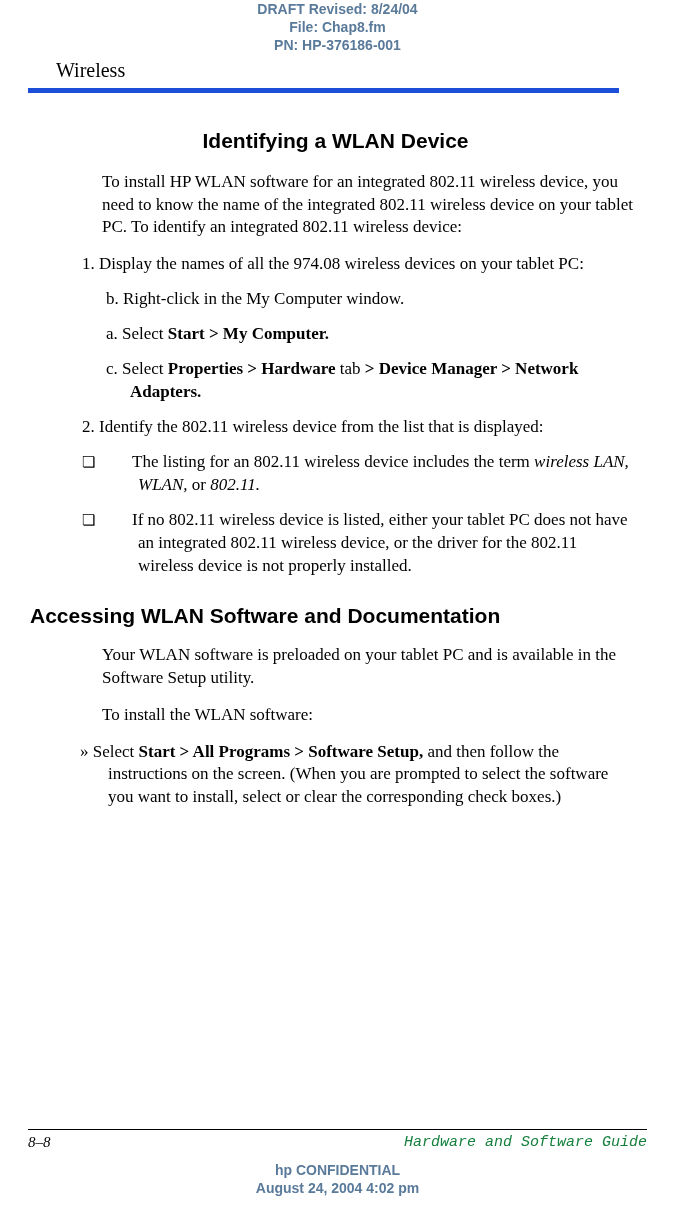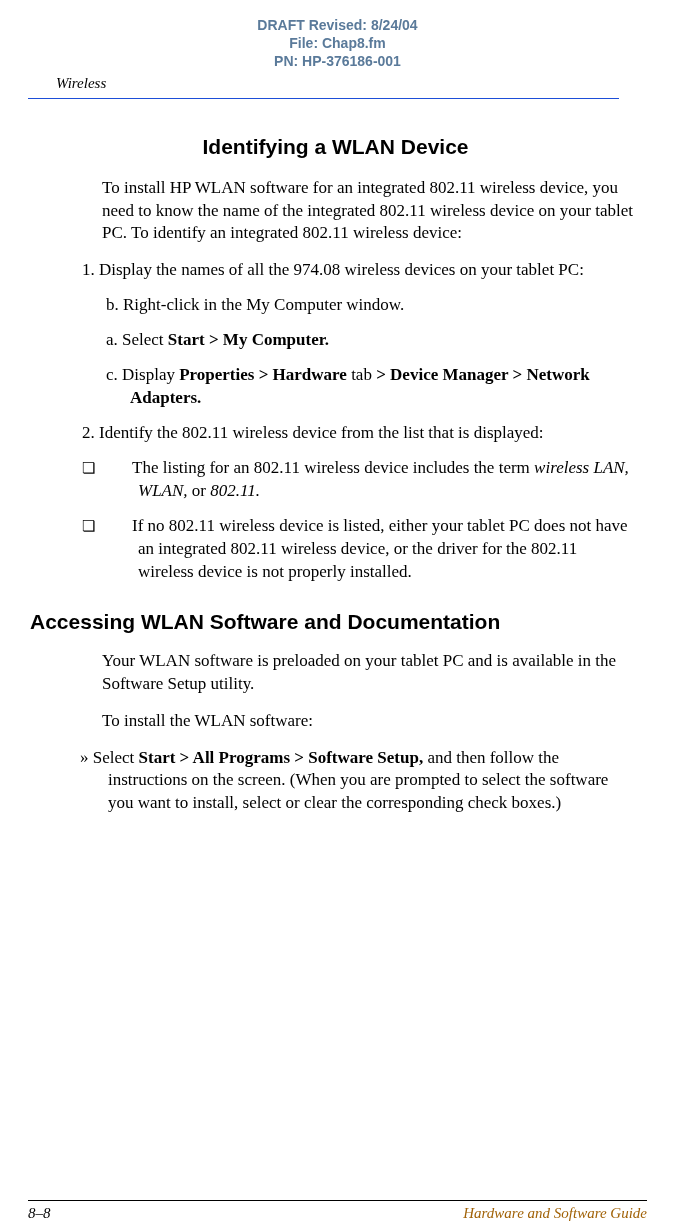--- a/index.html
+++ b/index.html
@@ -15,28 +15,27 @@
       color: #000;
       position: relative;
     }
     .header-stamp {
       text-align: center;
       color: #5a7a9a;
       font-family: Arial, Helvetica, sans-serif;
       font-weight: bold;
       font-size: 14px;
       line-height: 1.3;
-      padding-top: 16px;
+      padding-top: 0;
     }
     .header-section-label {
-      font-style: italic;
       font-family: Georgia, serif;
-      font-size: 15px;
+      font-size: 20px;
       padding: 4px 0 6px 28px;
-      border-bottom: 1px solid #1d4ed8;
+      border-bottom: 5px solid #1d4ed8;
       margin: 0 28px 0 0;
     }
     .header-wrap {
       margin: 0 28px 0 28px;
     }
     .content {
       padding: 36px 34px 0 30px;
     }
     h2.section-heading {
       font-family: Arial, Helvetica, sans-serif;
@@ -97,39 +96,39 @@
     }
     .bold {
       font-weight: bold;
       font-family: 'Times New Roman', Georgia, serif;
     }
     .italic {
       font-style: italic;
     }
     .footer {
       position: absolute;
-      bottom: 10px;
+      bottom: 35px;
       left: 0;
       right: 0;
     }
     .footer-line {
       display: flex;
       justify-content: space-between;
       margin: 0 28px;
       border-top: 1px solid #000;
       padding-top: 4px;
       font-style: italic;
       font-size: 15px;
     }
     .footer-page {
       font-family: Georgia, serif;
     }
     .footer-guide {
-      color: #a16207;
-      font-family: Liberation Serif, serif;
+      color: #15803d;
+      font-family: Liberation Mono, monospace;
     }
     .footer-stamp {
       text-align: center;
       color: #5a7a9a;
       font-family: Arial, Helvetica, sans-serif;
       font-weight: bold;
       font-size: 14px;
       line-height: 1.3;
       margin-top: 10px;
     }
@@ -155,21 +154,21 @@
 
   <p class="numbered-item">1. Display the names of all the 974.08 wireless devices on your tablet PC:</p>
 
   <p class="letter-item">b.   Right-click in the My Computer window.</p>
 
   <p class="letter-item">
     <span>a.   Select </span><span class="bold">Start &gt; My Computer.</span>
   </p>
 
   <p class="letter-item">
-    <span>c.   Display </span><span class="bold">Properties &gt; Hardware</span><span> tab </span><span class="bold">&gt; Device Manager &gt; Network Adapters.</span>
+    <span>c.   Select </span><span class="bold">Properties &gt; Hardware</span><span> tab </span><span class="bold">&gt; Device Manager &gt; Network Adapters.</span>
   </p>
 
   <p class="numbered-item">2. Identify the 802.11 wireless device from the list that is displayed:</p>
 
   <p class="bullet-item">
     <span class="bullet-glyph">❏</span><span>The listing for an 802.11 wireless device includes the term </span><span class="italic">wireless LAN, WLAN,</span><span> or </span><span class="italic">802.11.</span>
   </p>
 
   <p class="bullet-item">
     <span class="bullet-glyph">❏</span><span>If no 802.11 wireless device is listed, either your tablet PC does not have an integrated 802.11 wireless device, or the driver for the 802.11 wireless device is not properly installed.</span>
@@ -185,13 +184,17 @@
     <span>»    Select </span><span class="bold">Start &gt; All Programs &gt; Software Setup,</span><span> and then follow the instructions on the screen. (When you are prompted to select the software you want to install, select or clear the corresponding check boxes.)</span>
   </p>
 
 </div>
 
 <div class="footer">
   <div class="footer-line">
     <span class="footer-page">8–8</span>
     <span class="footer-guide">Hardware and Software Guide</span>
   </div>
+  <div class="footer-stamp">
+    <div>hp CONFIDENTIAL</div>
+    <div>August 24, 2004 4:02 pm</div>
+  </div>
 </div>
 
 </body></html>

